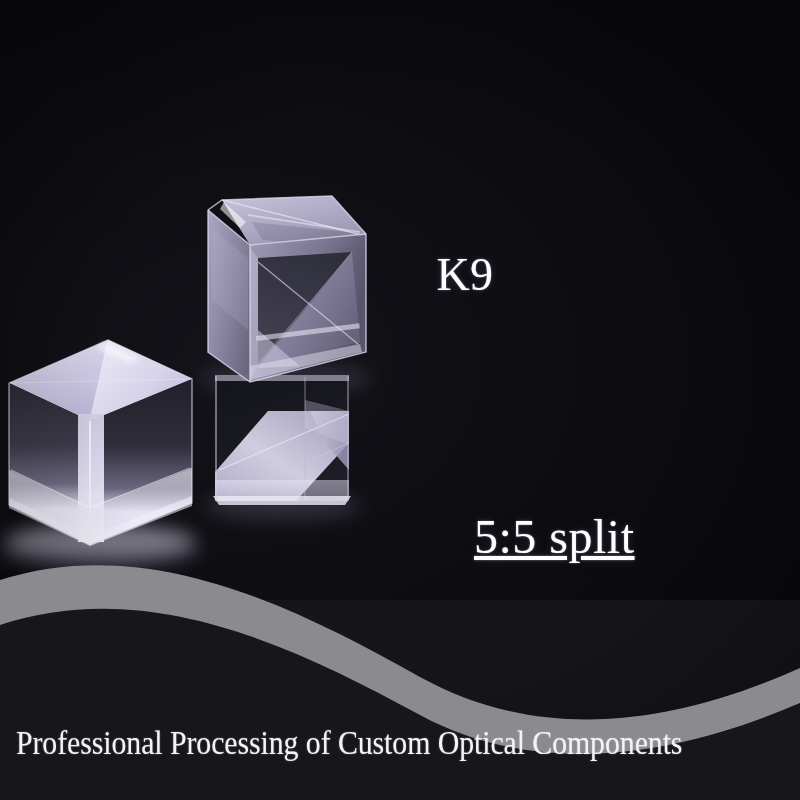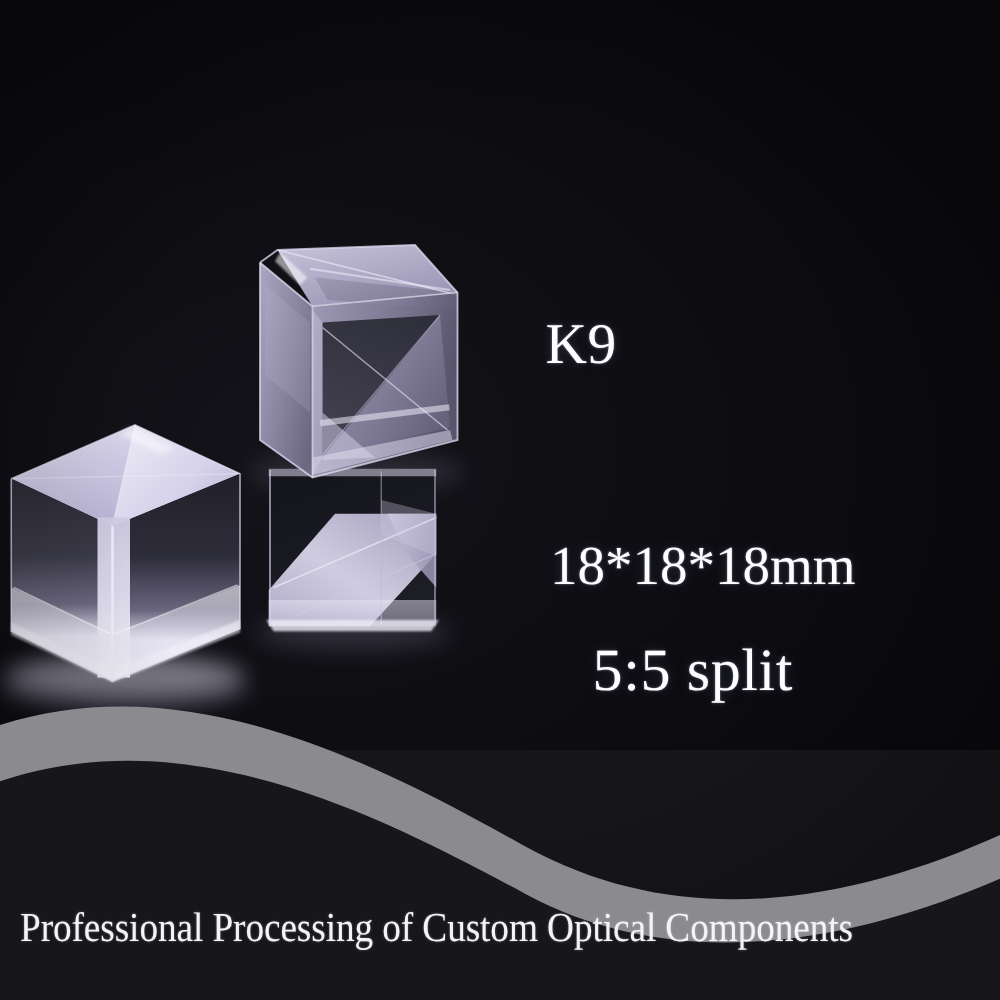--- a/index.html
+++ b/index.html
@@ -79,20 +79,21 @@
     left: 440px; top: 428px;
     font-size: 44px;
     line-height: 50px;
     letter-spacing: 0px;
   }
   #t-split {
     left: 474px; top: 510px;
     font-size: 48px;
     line-height: 54px;
     letter-spacing: 0.5px;
+    text-decoration: underline;
   }
   #t-footer {
     left: 16px; top: 722px;
     width: 770px;
     font-size: 33px;
     line-height: 42px;
     transform: scaleX(0.905);
     transform-origin: left center;
     letter-spacing: -0.1px;
     color: #f4f4f8;
@@ -312,19 +313,18 @@
       <path d="M0,85 C150,35 300,110 420,175 C540,240 680,215 800,163 L800,260 L0,260 Z" fill="#17171b"></path>
 
       <path d="M0,40 C150,-8 300,70 420,137 C545,206 680,182 800,128
                L800,163 C680,215 540,240 420,175 C300,110 150,35 0,85 Z" fill="#8b8b8f"></path>
     </svg>
   </div>
 
   <div class="txt" id="t-k9">K9</div>
 
 
-  <div class="txt" id="t-dim">18*18*18mm</div>
 
   <div class="txt" id="t-split">5:5 split</div>
 
   <div class="txt" id="t-footer">Professional Processing of Custom Optical Components</div>
 
 </div>
 
 </body></html>

